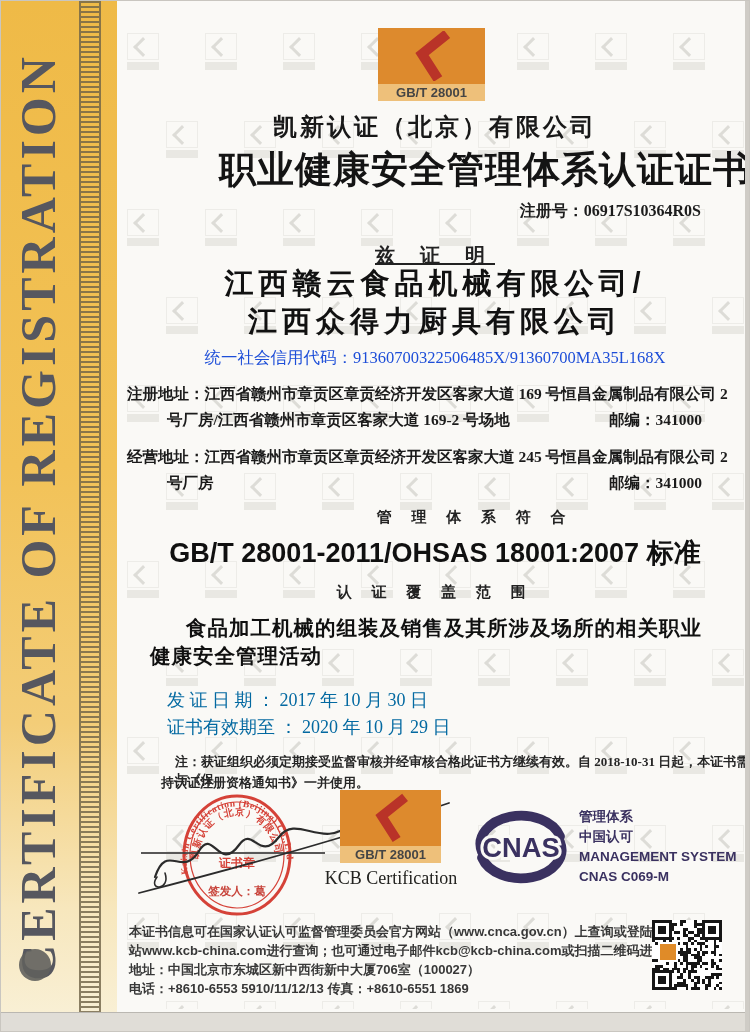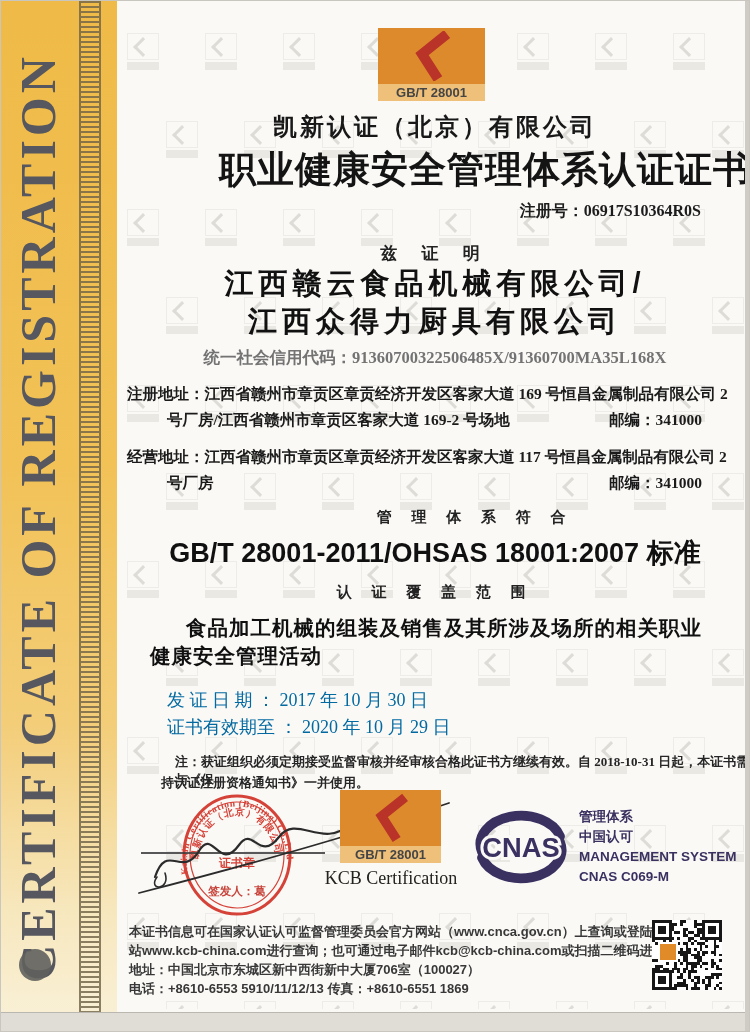--- a/index.html
+++ b/index.html
@@ -46,24 +46,24 @@
   .bot-logo-strip{left:331px;top:845px;width:101px;height:17px;font-size:13px;line-height:17px;}
   .kcb-caption{left:296px;top:867px;width:172px;text-align:center;font-size:18px;color:#22221f;}
 
   
   .issuer{left:116px;top:110px;width:620px;text-align:center;font-size:24px;font-weight:bold;
           letter-spacing:3px;color:#181818;}
   .main-title{left:110px;top:144px;width:632px;text-align:right;font-size:37px;font-weight:900;
           letter-spacing:1px;color:#141414;}
   .reg-no{right:58px;top:200px;font-size:16px;font-weight:bold;color:#1c1c1c;}
 
-  .certify{left:116px;top:241px;width:620px;text-align:center;font-size:17px;font-weight:bold;letter-spacing:10px;color:#222;}
+  .certify{left:116px;top:241px;width:620px;text-align:center;font-size:20px;font-weight:bold;letter-spacing:10px;color:#222;text-decoration:underline;}
   .company1{left:116px;top:263px;width:620px;text-align:center;font-size:29px;font-weight:bold;letter-spacing:5px;color:#111;}
   .company2{left:116px;top:301px;width:620px;text-align:center;font-size:29px;font-weight:bold;letter-spacing:5px;color:#111;}
-  .credit{left:116px;top:346px;width:620px;text-align:center;font-size:16.5px;font-weight:bold;color:#737373;}
+  .credit{left:116px;top:346px;width:620px;text-align:center;font-size:16.5px;font-weight:normal;color:#1d4ed8;}
 
   .addr{font-size:15.5px;font-weight:bold;color:#1b1b1b;}
   .conform{left:116px;top:507px;width:620px;text-align:center;font-size:15px;font-weight:bold;letter-spacing:8px;color:#222;padding-left:40px;}
   .standard{left:116px;top:534px;width:620px;text-align:center;font-size:27px;font-weight:bold;color:#101010;}
   .scopelabel{left:116px;top:582px;width:620px;text-align:center;font-size:15px;font-weight:bold;letter-spacing:8px;color:#222;}
   .scope{font-size:20.5px;font-weight:bold;letter-spacing:1px;color:#101010;}
   .dateline{font-size:18px;font-weight:normal;color:#0369a1;}
   .noteline{font-size:13px;font-weight:bold;color:#262626;}
 
   
@@ -669,21 +669,21 @@
 
     <div class="abs certify cjkserif">兹 证 明</div>
     <div class="abs company1">江西赣云食品机械有限公司/</div>
     <div class="abs company2">江西众得力厨具有限公司</div>
     <div class="abs credit cjkserif"><span>统一社会信用代码：</span><span>91360700322506485X/91360700MA35L168X</span></div>
 
     <div class="abs addr cjkserif" style="left:118px;top:383px;">注册地址：江西省赣州市章贡区章贡经济开发区客家大道 169 号恒昌金属制品有限公司 2</div>
     <div class="abs addr cjkserif" style="left:158px;top:409px;">号厂房/江西省赣州市章贡区客家大道 169-2 号场地</div>
     <div class="abs addr cjkserif" style="left:600px;top:409px;">邮编：341000</div>
 
-    <div class="abs addr cjkserif" style="left:118px;top:446px;">经营地址：江西省赣州市章贡区章贡经济开发区客家大道 117 号恒昌金属制品有限公司 2</div>
+    <div class="abs addr cjkserif" style="left:118px;top:446px;">经营地址：江西省赣州市章贡区章贡经济开发区客家大道 245 号恒昌金属制品有限公司 2</div>
     <div class="abs addr cjkserif" style="left:158px;top:472px;">号厂房</div>
     <div class="abs addr cjkserif" style="left:600px;top:472px;">邮编：341000</div>
 
     <div class="abs conform cjkserif">管 理 体 系 符 合</div>
     <div class="abs standard"><span>GB/T 28001-2011/OHSAS 18001:2007</span><span> 标准</span></div>
     <div class="abs scopelabel cjkserif">认 证 覆 盖 范 围</div>
     <div class="abs scope" style="left:141px;top:641px;">健康安全管理活动</div>
     <div class="abs scope" style="left:177px;top:613px;">食品加工机械的组装及销售及其所涉及场所的相关职业</div>
 
     <div class="abs dateline cjkserif" style="left:158px;top:687px;"><span>发 证 日 期 ：</span> <span>2017 年 10 月 30 日</span></div>

